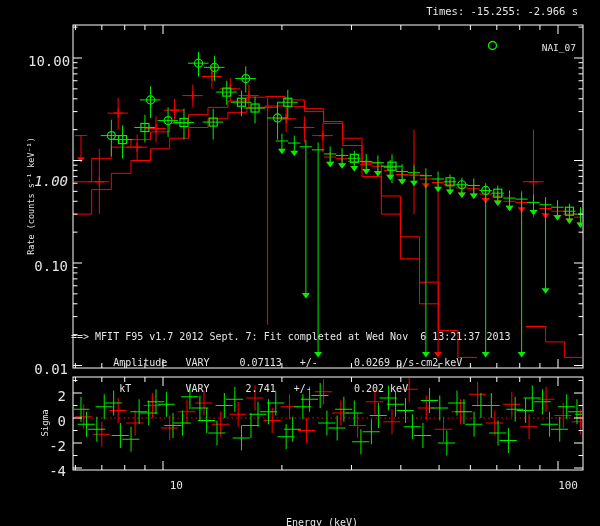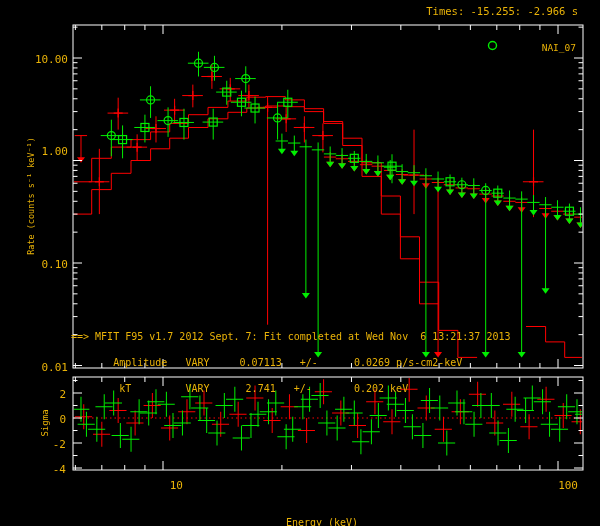--- a/index.html
+++ b/index.html
@@ -1,29 +1,29 @@
 <!DOCTYPE html>
 <html><head>
 <meta charset="utf-8">
 <style>
   html,body{margin:0;padding:0;background:#000;}
   .stage{position:relative;width:600px;height:526px;background:#000;overflow:hidden;
-         font-family:"DejaVu Sans Mono","Liberation Mono",monospace;color:#eab308;}
+         font-family:"DejaVu Sans Mono","Liberation Mono",monospace;color:#e5e5e5;}
   .stage svg{position:absolute;left:0;top:0;}
   .times{position:absolute;top:5px;right:22px;font-size:10.5px;letter-spacing:0;white-space:pre;}
   .legend{position:absolute;top:39px;right:24px;width:90px;}
   .lrow{display:flex;justify-content:flex-end;align-items:center;height:16px;gap:5px;}
   .llabel{font-size:9.5px;white-space:pre;}
   .lmark{flex:0 0 13px;}
   .fitblock{position:absolute;left:71px;top:316px;font-size:10px;line-height:8.6px;white-space:pre;}
   .fitline{white-space:pre;}
   .axlabel{position:absolute;white-space:nowrap;}
   .rot{transform:translate(-50%,-50%) rotate(-90deg);}
   .ctr{transform:translate(-50%,-50%);}
-  .ticklabel{position:absolute;font-size:11px;width:40px;}
+  .ticklabel{position:absolute;font-size:14px;width:40px;}
   .tl-right{text-align:right;}
   .tl-center{text-align:right;font-size:11px;}
 </style>
 </head>
 <body>
 
 <div class="stage">
 
   <svg id="chart" width="600" height="526">
       <defs>
@@ -641,21 +641,21 @@
   <div class="axlabel ctr" style="left:322px;top:503px;font-size:10px;margin-top:19px;">Energy (keV)</div>
 
   <div class="fitblock">
     <div class="fitline">==&gt; MFIT F95 v1.7 2012 Sept. 7: Fit completed at Wed Nov  6 13:21:37 2013</div>
     <div class="fitline">       Amplitude   VARY     0.07113   +/-      0.0269 p/s-cm2-keV</div>
     <div class="fitline">        kT         VARY      2.741   +/-       0.202 keV</div>
   </div>
 
   <div id="ticklabels">
       <div class="ticklabel tl-right" style="left: 28px; top: 53px;">10.00</div>
-      <div class="ticklabel tl-right" style="left: 28px; top: 145px;">1.00</div>
+      <div class="ticklabel tl-right" style="left: 28px; top: 173px; font-style: italic;">1.00</div>
       <div class="ticklabel tl-right" style="left: 28px; top: 258px;">0.10</div>
       <div class="ticklabel tl-right" style="left: 28px; top: 360.5px;">0.01</div>
       <div class="ticklabel tl-right" style="left: 26px; top: 388px;">2</div>
       <div class="ticklabel tl-right" style="left: 26px; top: 413px;">0</div>
       <div class="ticklabel tl-right" style="left: 26px; top: 438px;">-2</div>
       <div class="ticklabel tl-right" style="left: 26px; top: 463px;">-4</div>
       <div class="ticklabel tl-center" style="left: 143px; top: 479px;">10</div>
       <div class="ticklabel tl-center" style="left: 538px; top: 479px;">100</div>
     </div>
 </div>

